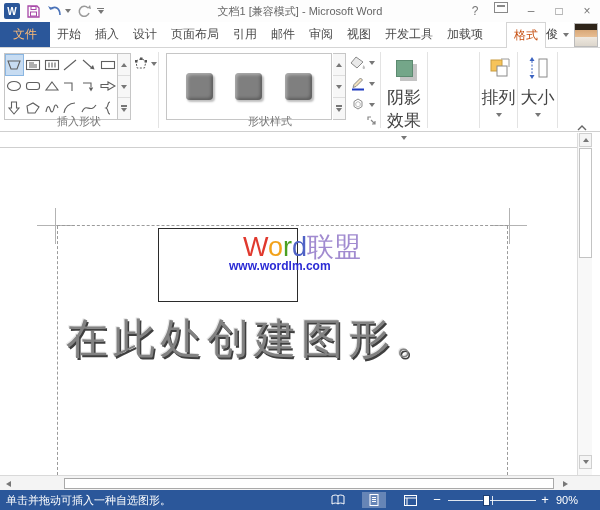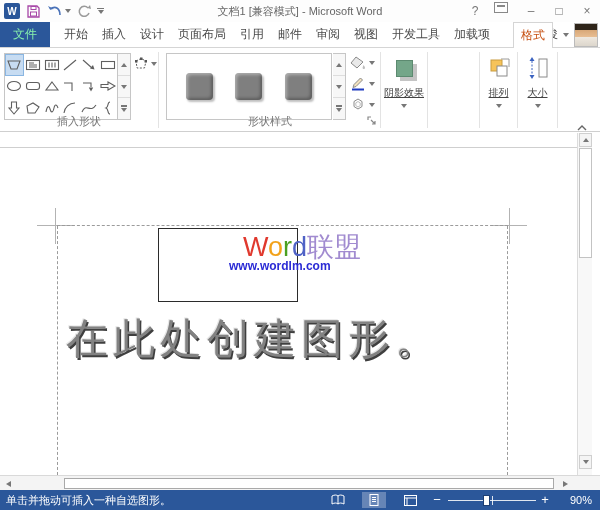--- a/index.html
+++ b/index.html
@@ -17,21 +17,21 @@
   .win-controls { position:absolute; right:4px; top:0; height:22px; display:flex; align-items:center; gap:10px; }
   .win-btn { min-width:18px; height:18px; line-height:18px; text-align:center; font-size:12px; color:#777; }
   .ribbon-opts-icon { width:14px; height:11px; border:1px solid #888; position:relative; }
   .ribbon-opts-icon:before { content:""; position:absolute; left:2px; right:2px; top:2px; height:2px; background:#888; }
   .tri-down { width:0; height:0; border-left:3px solid transparent; border-right:3px solid transparent; border-top:4px solid #777; }
   .tri-up { width:0; height:0; border-left:3px solid transparent; border-right:3px solid transparent; border-bottom:4px solid #777; }
 
   
   #tabrow { position:absolute; left:0; top:22px; width:600px; height:25px; background:#fff; display:flex; align-items:stretch; }
   .tab { line-height:25px; padding:0 7px; font-size:12px; color:#4a4a4a; white-space:nowrap; }
-  .tab-file { background:#2b579a; color:#86efac; padding:0 13px; margin-right:7px; }
+  .tab-file { background:#2b579a; color:#fdba74; padding:0 13px; margin-right:0; }
   .tab-ctx { background:#fff; color:#c75113; border:1px solid #d5d5d5; border-bottom:none; margin-left:16px; position:relative; z-index:3; height:26px; }
   .user-cluster { position:absolute; right:2px; top:0; height:25px; display:flex; align-items:center; gap:5px; }
   .user-name { font-size:12px; color:#444; }
   .avatar { width:24px; height:24px; background:linear-gradient(180deg,#2e2419 0%,#2e2419 28%,#d8a878 28%,#e7bd92 58%,#efe9e0 58%,#dcd6cc 100%); border:1px solid #bbb; }
 
   
   #ribbon { position:absolute; left:0; top:47px; width:600px; height:85px; background:#fff; border-top:1px solid #d5d5d5; border-bottom:1px solid #cfcfcf; z-index:2; }
   .group { position:absolute; top:0; height:84px; }
   .gsep { position:absolute; top:4px; height:76px; width:1px; background:#e3e3e3; }
   .grouplabel { position:absolute; left:0; right:0; bottom:3px; text-align:center; font-size:11px; color:#777; }
@@ -47,21 +47,21 @@
   .editshape-btn { position:absolute; left:133px; top:6px; width:26px; height:20px; display:flex; align-items:center; gap:2px; }
 
   .stylebox { position:absolute; left:6px; top:5px; width:166px; height:67px; border:1px solid #c6c6c6; background:#fff; display:flex; align-items:center; justify-content:space-around; padding:0 8px; }
   .stylesq { width:27px; height:27px; border-radius:4px; background:#7f7f7f; box-shadow:inset 2px 2px 3px rgba(255,255,255,.35), inset -2px -2px 3px rgba(0,0,0,.25), 1.5px 2px 2px rgba(0,0,0,.25); }
   .fmtcol { position:absolute; left:190px; top:4px; width:30px; }
   .fbtn { height:21px; display:flex; align-items:center; gap:3px; }
   .dlg-launcher { position:absolute; right:3px; bottom:2px; }
 
   .bigbtn { position:absolute; left:0; right:0; top:5px; text-align:center; }
   .bigicon { width:30px; height:30px; margin:0 auto 3px auto; display:flex; align-items:center; justify-content:center; }
-  .biglabel { font-size:10px; color:#444;text-decoration:underline; }
+  .biglabel { font-size:17px; color:#444; }
   .bigdd { margin:4px auto 0 auto; }
   .shadow-sq { width:17px; height:17px; background:#74a689; border:1px solid #5c8a70; box-shadow:4px 4px 0 #c4c4c4; }
 
   
   #doc { position:absolute; left:0; top:133px; width:577px; height:342px; background:#fff; }
   .page-top-line { position:absolute; left:0; top:14px; width:577px; height:1px; background:#cfcfcf; }
   .crop { background:#b3b3b3; position:absolute; }
   .canvas-h { position:absolute; left:57px; top:92px; width:451px; border-top:1px dashed #9b9b9b; }
   .canvas-v { position:absolute; top:93px; height:249px; border-left:1px dashed #9b9b9b; }
   .shape-rect { position:absolute; left:158px; top:95px; width:140px; height:74px; border:1.5px solid #2b2b2b; background:transparent; }
@@ -84,21 +84,21 @@
   
   #statusbar { position:absolute; left:0; top:490px; width:600px; height:28px; background:#2b579a; color:#fff; }
   .status-msg { position:absolute; left:6px; top:0; line-height:20px; font-size:11px; color:#fff; }
   .viewbtn { position:absolute; top:2px; width:24px; height:16px; display:flex; align-items:center; justify-content:center; }
   .viewbtn.sel { background:rgba(255,255,255,.28); }
   .viewbtn svg { stroke:#fff; fill:none; stroke-width:1; }
   .zoomctl { position:absolute; top:0; height:20px; line-height:20px; font-size:13px; color:#fff; text-align:center; }
   .slider-track { position:absolute; left:448px; top:10px; width:88px; height:1px; background:rgba(255,255,255,.85); }
   .slider-tick { position:absolute; left:492px; top:6px; width:1px; height:9px; background:rgba(255,255,255,.85); }
   .slider-thumb { position:absolute; left:483px; top:5px; width:7px; height:11px; background:#fff; border:1px solid #1e3f73; }
-  .zoom-label { position:absolute; left:556px; top:0; width:36px; line-height:20px; font-size:11px; color:#fff; text-align:right; }
+  .zoom-label { position:absolute; left:556px; top:0; width:36px; line-height:20px; font-size:11px; color:#fff; text-align:left; }
 </style>
 </head>
 <body>
 
 <div id="app">
 
   <div id="titlebar">
     <div class="qat">
       <div class="qat-btn word-icon">W</div>
       <div class="qat-btn">

